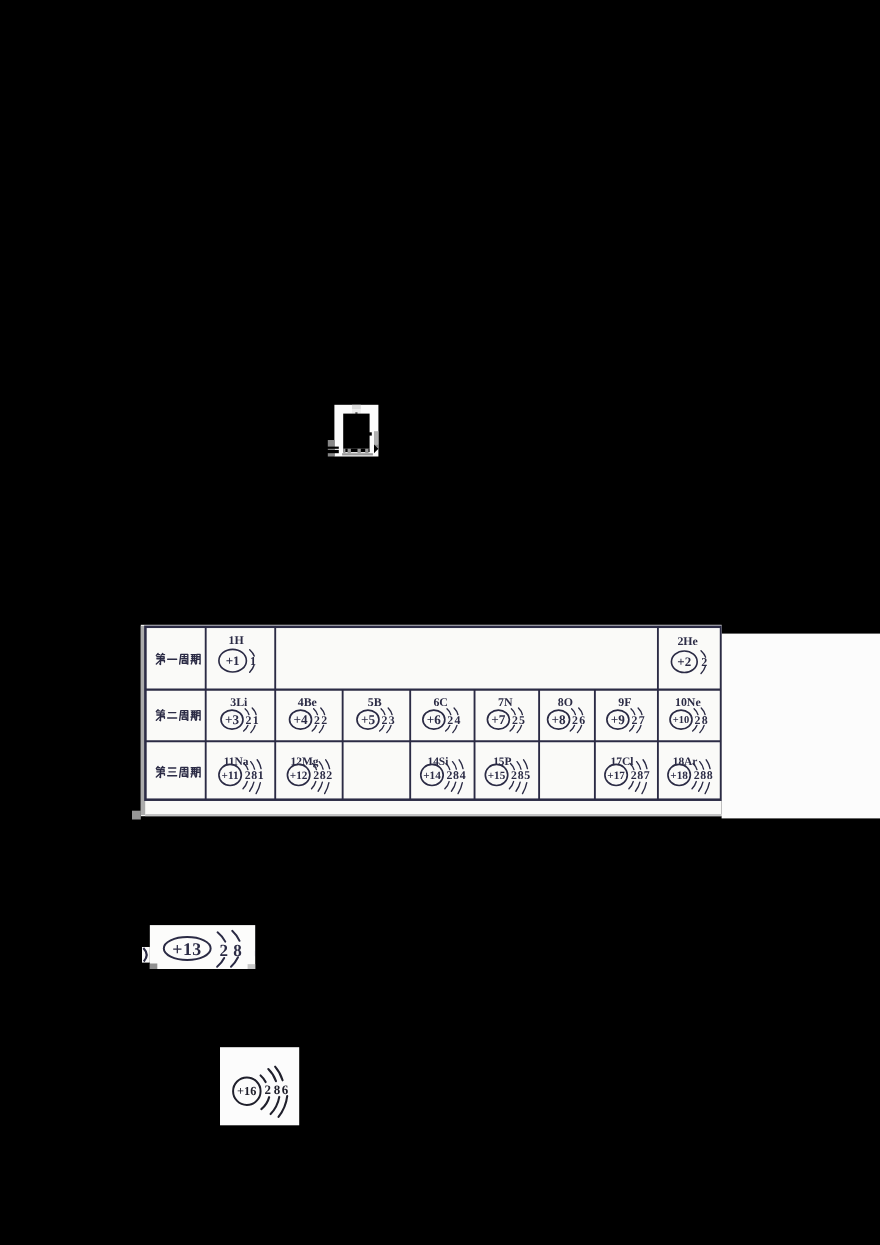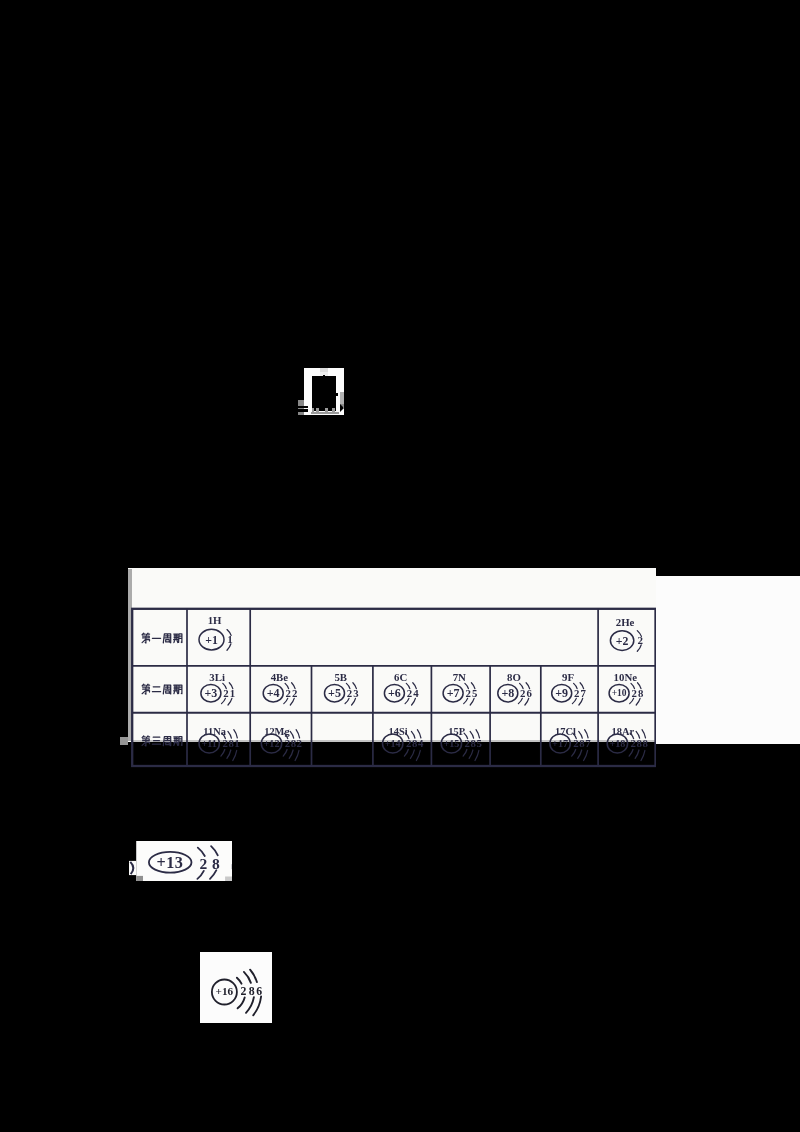--- a/index.html
+++ b/index.html
@@ -39,21 +39,21 @@
 <div style="position:absolute;left:127.5px;top:567.5px;width:528.5px;height:174.5px;background:#fafaf8;"></div>
 
 <div style="position:absolute;left:127.5px;top:569px;width:4px;height:172px;background:#ababab;"></div>
 
 <div style="position:absolute;left:119.5px;top:737px;width:8px;height:7.5px;background:#969696;"></div>
 
 <div style="position:absolute;left:131.5px;top:739.8px;width:524px;height:2.2px;background:#c4c4c4;"></div>
 
 <div style="position:absolute;left:656px;top:575.5px;width:144px;height:168px;background:#fcfcfc;"></div>
 
-<div style="position:absolute;left:127.5px;top:599px;width:528.5px;height:150px;">
+<div style="position:absolute;left:127.5px;top:560px;width:528.5px;height:150px;">
       <svg width="528.5" height="174.5" viewBox="127.5 567.5 528.5 174.5" style="position:absolute;left:0;top:0" font-family="Liberation Serif, serif">
         <rect x="131.7" y="577.3" width="523.3" height="157.2" fill="none" stroke="#2b2b45" stroke-width="2.3"></rect>
         <line x1="131.7" y1="634.4" x2="655.0" y2="634.4" stroke="#2b2b45" stroke-width="1.9"></line>
         <line x1="131.7" y1="681.3" x2="655.0" y2="681.3" stroke="#2b2b45" stroke-width="1.9"></line>
         <line x1="186.5" y1="577.3" x2="186.5" y2="734.5" stroke="#2b2b45" stroke-width="1.7"></line>
         <line x1="249.7" y1="577.3" x2="249.7" y2="734.5" stroke="#2b2b45" stroke-width="1.7"></line>
         <line x1="597.6" y1="577.3" x2="597.6" y2="734.5" stroke="#2b2b45" stroke-width="1.7"></line>
         <line x1="311.0" y1="634.4" x2="311.0" y2="734.5" stroke="#2b2b45" stroke-width="1.7"></line>
         <line x1="372.4" y1="634.4" x2="372.4" y2="734.5" stroke="#2b2b45" stroke-width="1.7"></line>
         <line x1="430.9" y1="634.4" x2="430.9" y2="734.5" stroke="#2b2b45" stroke-width="1.7"></line>

